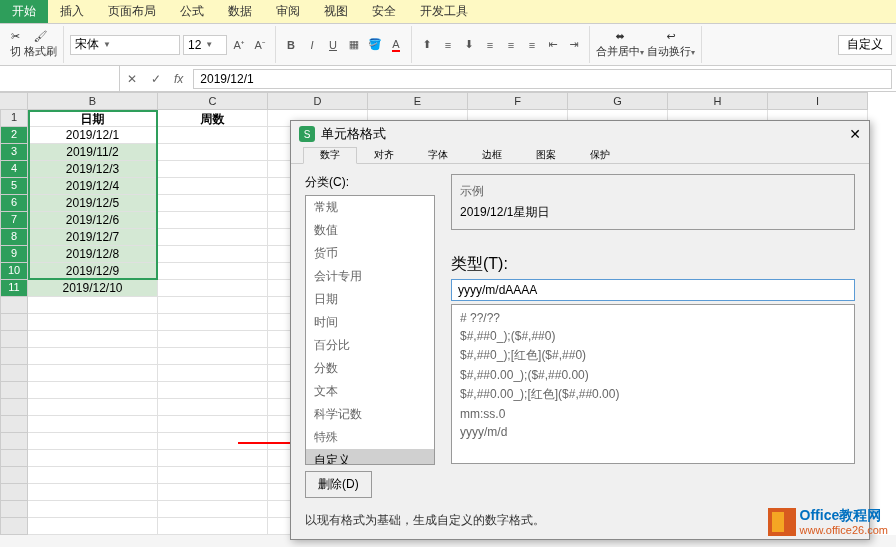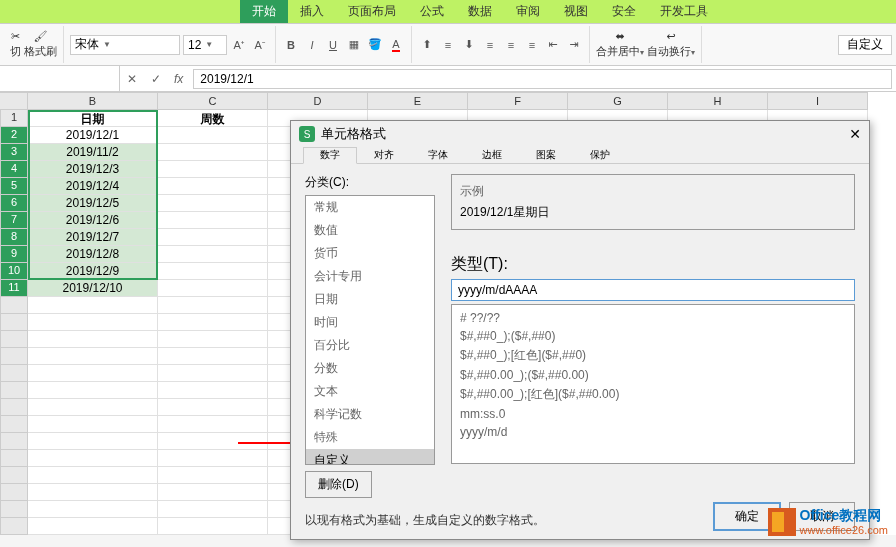--- a/index.html
+++ b/index.html
@@ -1,18 +1,18 @@
 <!DOCTYPE html>
 <html><head>
   <meta charset="utf-8">
   <style>
     * { box-sizing: border-box; margin: 0; padding: 0; font-family: "Microsoft YaHei", Arial, sans-serif; }
     body { background: #f5f5f5; width: 896px; height: 547px; overflow: hidden; position: relative; font-size: 12px; }
     
-    .ribbon-tabs { display: flex; background: #bef264; border-bottom: 1px solid #ccc; height: 24px; align-items: center; padding-left: 240px; }
+    .ribbon-tabs { display: flex; background: #fef9c3; border-bottom: 1px solid #ccc; height: 24px; align-items: center; }
     .ribbon-tab { padding: 3px 12px; color: #333; cursor: pointer; }
     .ribbon-tab.active { background: #2e9e5b; color: #fff; }
     
     .ribbon-bar { display: flex; background: #f8f8f8; height: 42px; border-bottom: 1px solid #ccc; align-items: center; padding: 2px 4px; }
     .ribbon-group { display: flex; align-items: center; gap: 3px; border-right: 1px solid #ddd; padding: 0 6px; height: 100%; }
     .combo { border: 1px solid #ccc; background: #fff; padding: 2px 4px; display: flex; align-items: center; gap: 4px; height: 20px; }
     .combo .chev { font-size: 8px; color: #666; }
     .btn-icon { width: 18px; height: 18px; display: flex; align-items: center; justify-content: center; color: #555; cursor: pointer; font-size: 11px; }
     .btn-label { display: flex; flex-direction: column; align-items: center; gap: 1px; font-size: 11px; color: #333; cursor: pointer; }
     .btn-label .chev { font-size: 8px; color: #666; }
@@ -456,24 +456,20 @@
           <div class="format-item">$#,##0_);($#,##0)</div>
           <div class="format-item">$#,##0_);[红色]($#,##0)</div>
           <div class="format-item">$#,##0.00_);($#,##0.00)</div>
           <div class="format-item">$#,##0.00_);[红色]($#,##0.00)</div>
           <div class="format-item">mm:ss.0</div>
           <div class="format-item">yyyy/m/d</div>
         </div>
     </div>
   </div>
   <div class="hint-text">以现有格式为基础，生成自定义的数字格式。</div>
-  <div class="dialog-footer">
-    <button class="dlg-btn primary">确定</button>
-    <button class="dlg-btn">取消</button>
-  </div>
 </div>
 
 <div class="watermark">
   <div class="watermark-icon"></div>
   <div class="watermark-text">
     <span class="t1">Office教程网</span>
     <span class="t2">www.office26.com</span>
   </div>
 </div>
 

